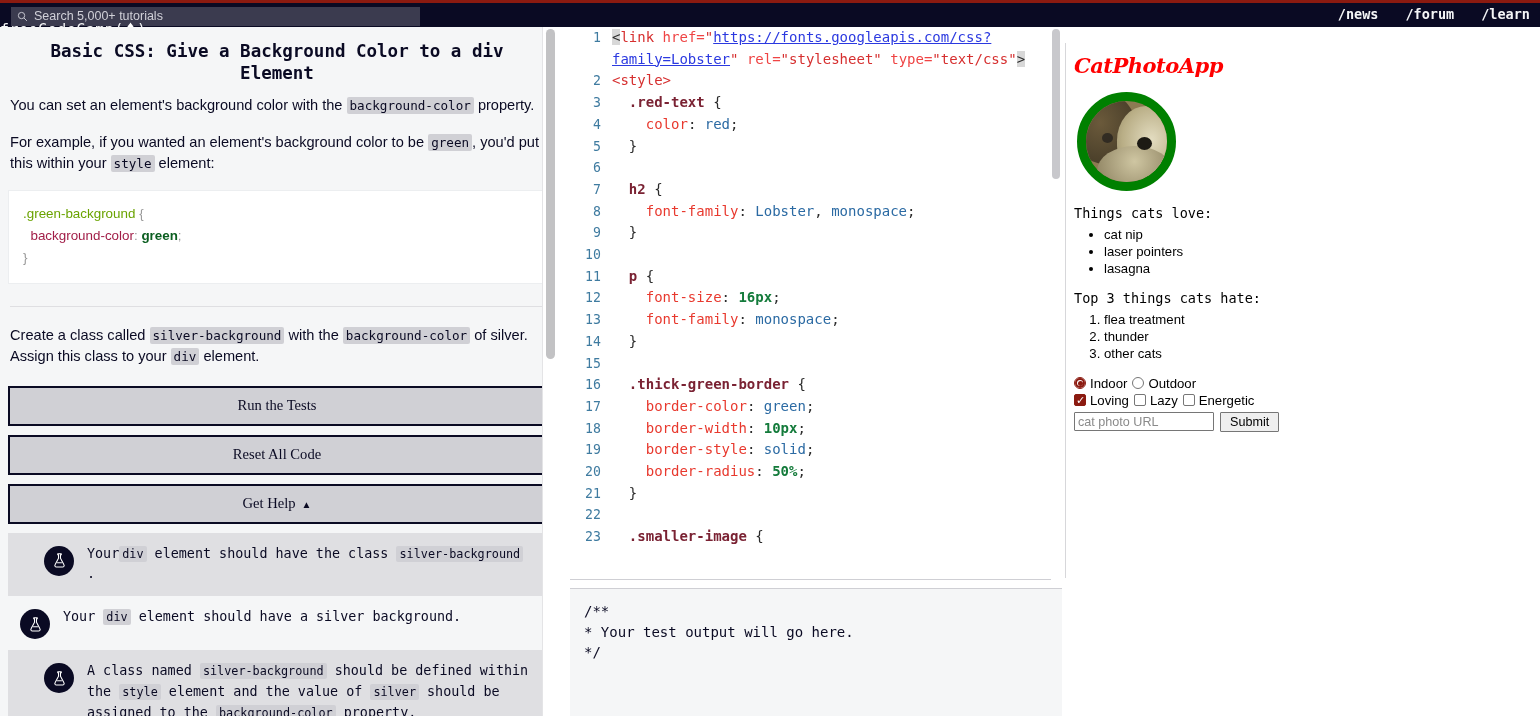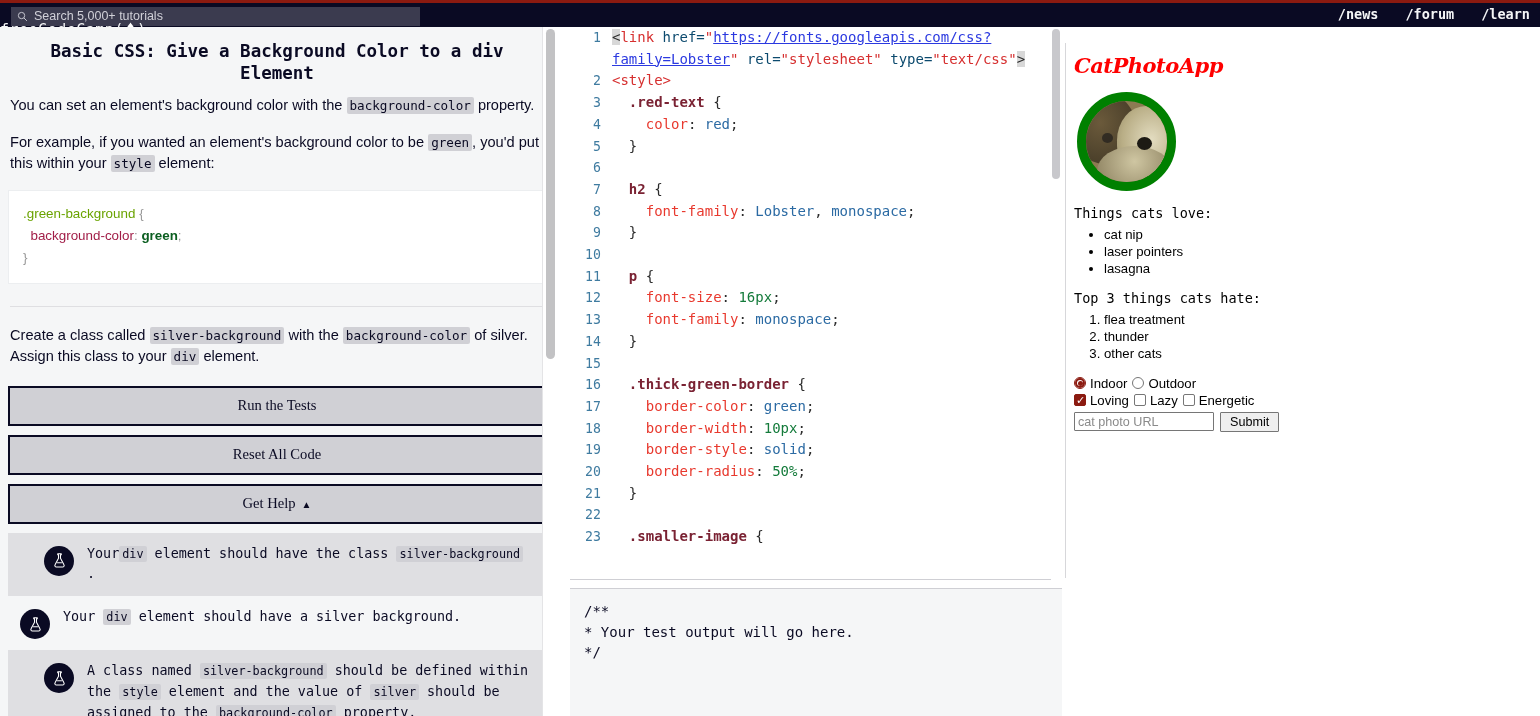--- a/index.html
+++ b/index.html
@@ -170,27 +170,27 @@
     text-align: right; padding-right: 11px;
     color: #3f7ba0; font-size: 13.2px;
     user-select: none;
   }
   .eline .src {
     flex: 1 1 auto; padding-right: 14px;
     white-space: pre-wrap; word-break: break-word;
     color: #2b2b2b;
   }
   .tag     { color: #d62f2f; }
-  .attr    { color: #0c4a6e; }
+  .attr    { color: #ef4444; }
   .str     { color: #d62f2f; }
   .url     { color: #2b39e0; text-decoration: underline; }
   .sel     { color: #7a2233; font-weight: bold; }
   .prop    { color: #e8392e; }
   .kw      { color: #2b6aa3; }
-  .num     { color: #147b3b; font-weight: normal; }
+  .num     { color: #147b3b; font-weight: bold; }
   .brk     { color: #2b2b2b; }
   .bracket-hl { background: #d8d8d8; }
 
   #test-output {
     position: absolute; left: 0; top: 561px;
     width: 492px; height: 128px;
     background: #f5f6f7;
     border-top: 1px solid #cfcfd4;
     padding: 12px 14px;
     font-family: "DejaVu Sans Mono", monospace;

